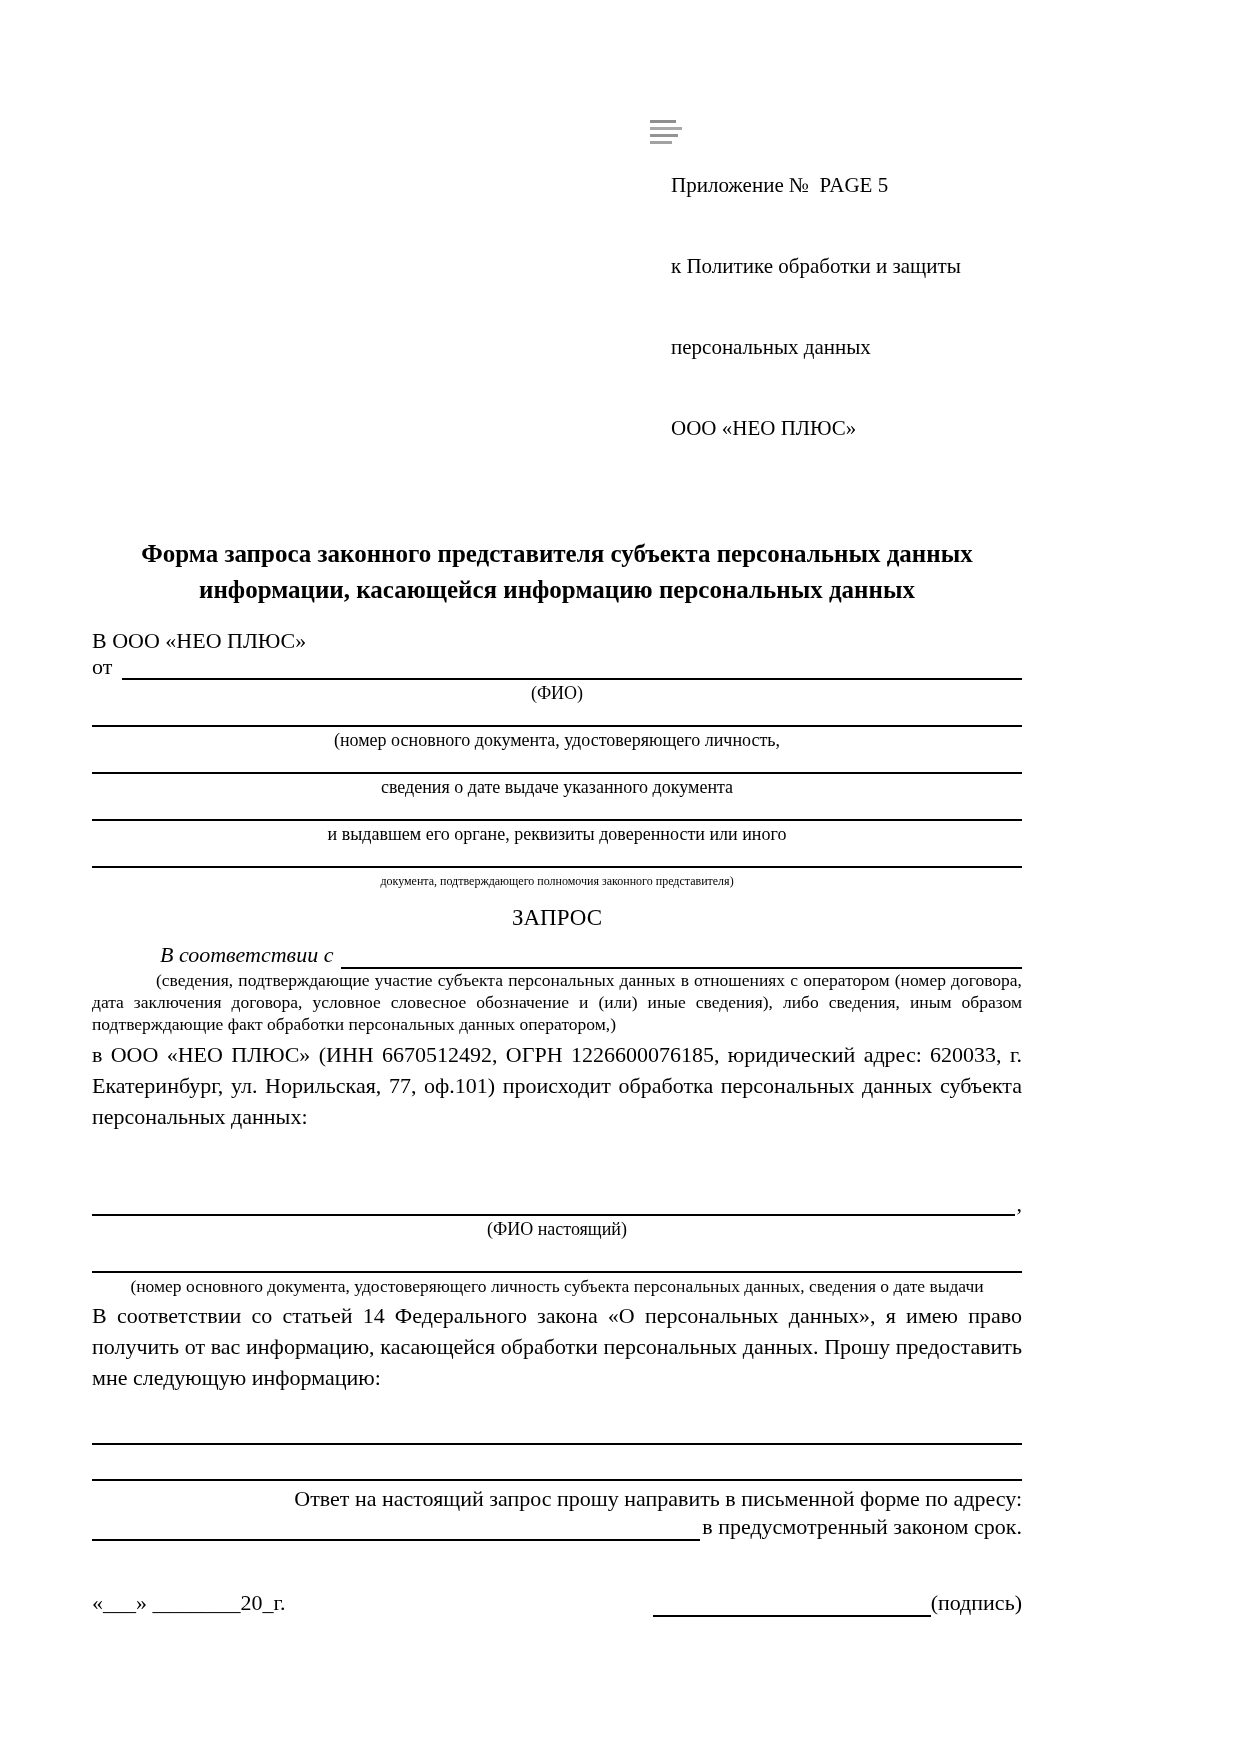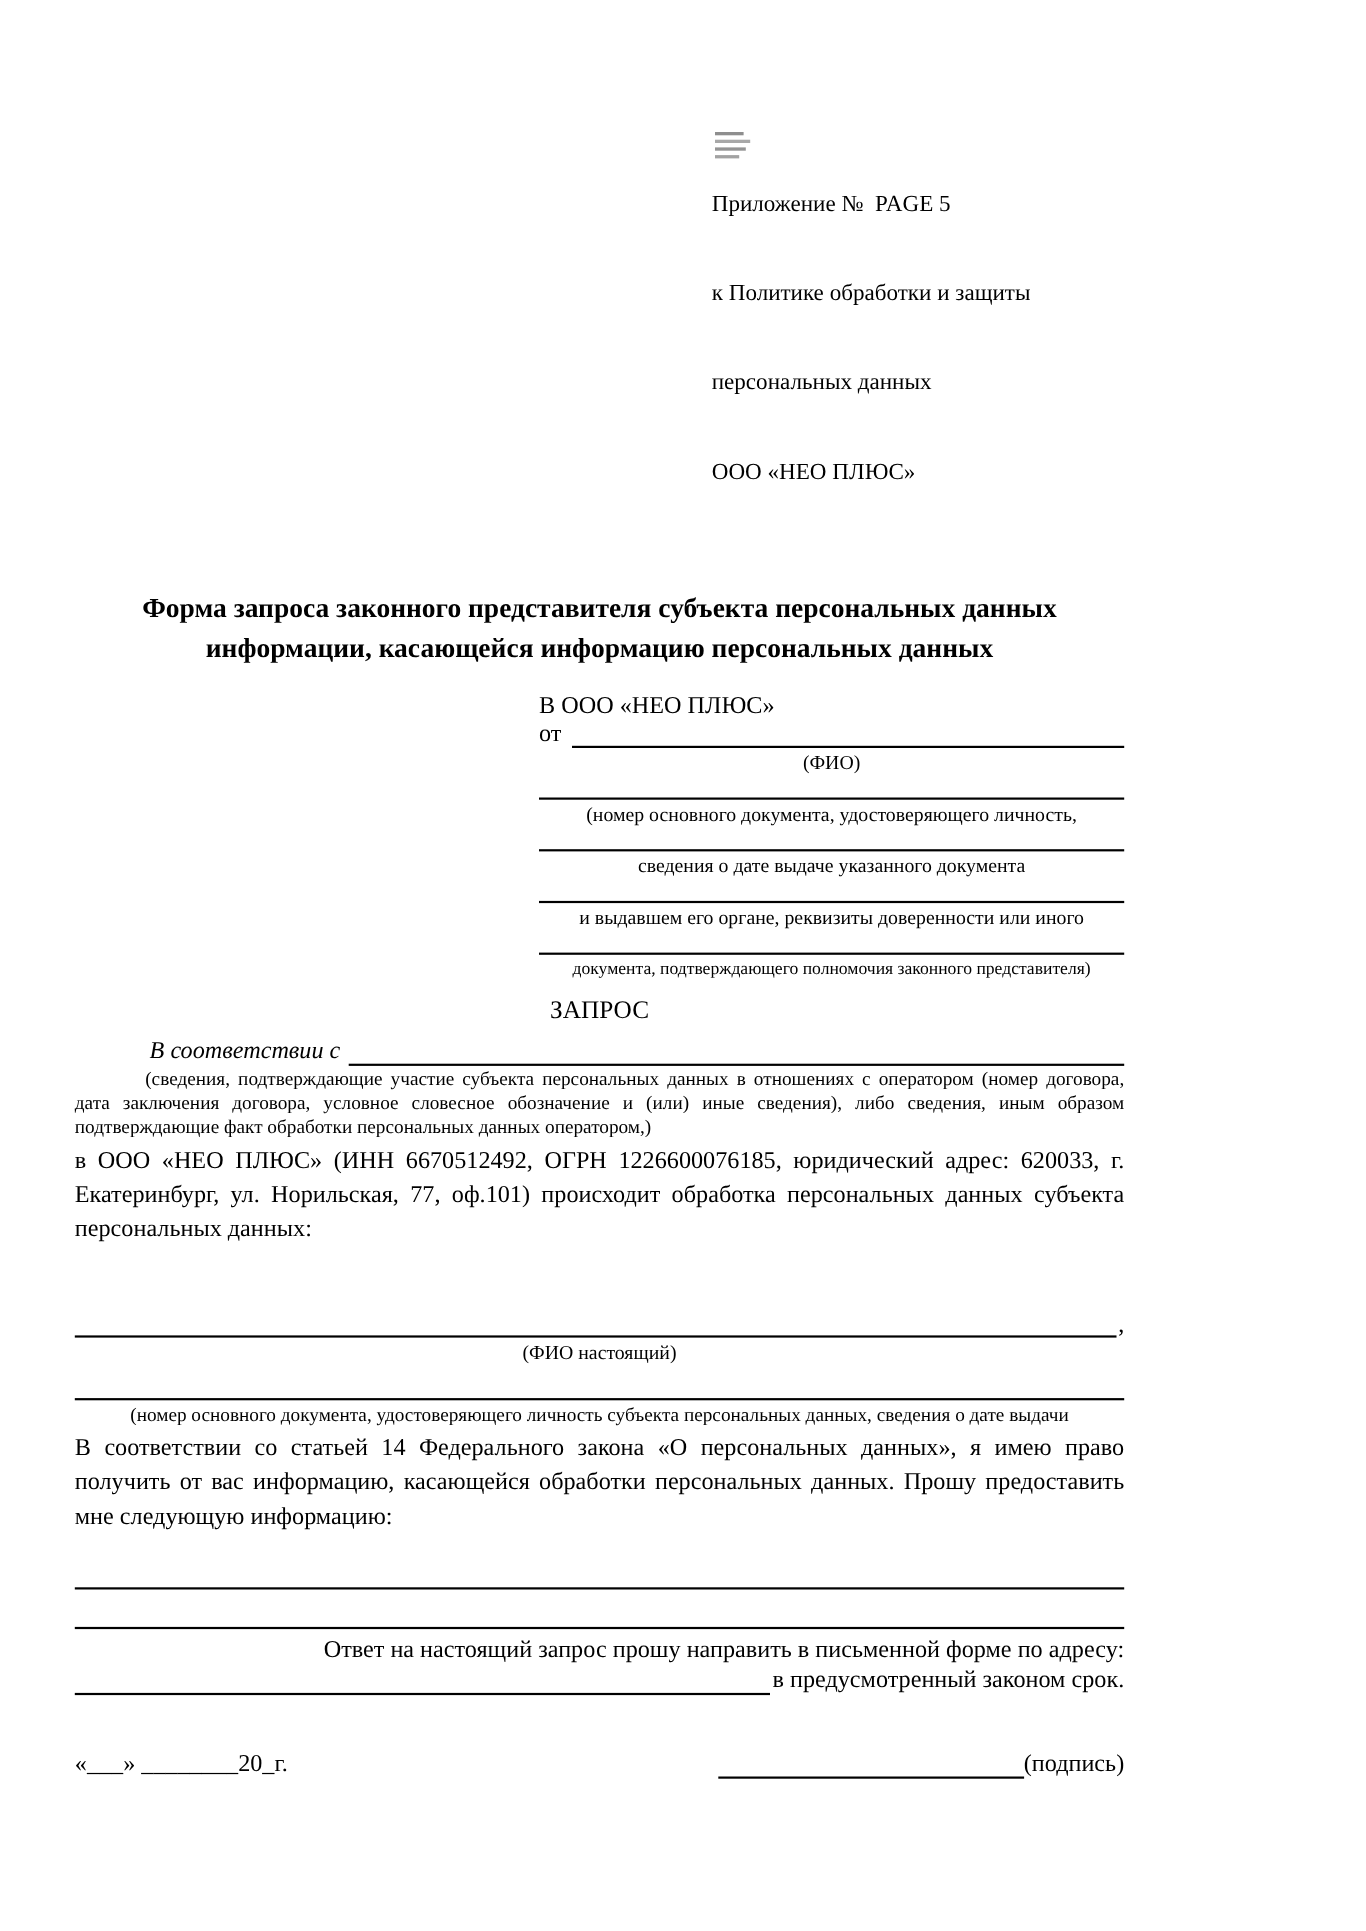--- a/index.html
+++ b/index.html
@@ -7,21 +7,21 @@
   body {
     width:1242px; height:1755px;
     font-family:"Liberation Serif", serif;
     color:#000;
     position:relative;
     overflow:hidden;
   }
   .page {
     position:relative;
     width:1242px; height:1293px;
-    padding:118px 220px 0 68px;
+    padding:118px 220px 0 92px;
   }
   
   .embed-icon {
     position:absolute; left:650px; top:120px;
     width:32px; height:24px;
     display:flex; flex-direction:column; justify-content:space-between;
   }
   .embed-icon .bar { height:3px; background:#9c9c9c; }
   .embed-icon .bar.b1 { width:26px; background:#8e8e8e; }
   .embed-icon .bar.b2 { width:32px; background:#a8a8a8; }
@@ -35,37 +35,36 @@
   }
 
   .title {
     margin-top:40px;
     text-align:center;
     font-weight:bold;
     font-size:25px; line-height:36px;
   }
 
   .addressee {
-    margin-left:422px;
     margin-top:20px;
     font-size:22px; line-height:26px;font-family:Liberation Serif, serif;
   }
   .row { display:flex; align-items:flex-end; }
   .uline { border-bottom:2px solid #000; }
   .uline.grow { flex:1 1 auto; }
   .uline.block { display:block; width:100%; height:0; }
   .from-label { padding-right:10px; }
 
   .caption {
     text-align:center;
     font-size:18px; line-height:20px;
     margin-top:3px;
   }
   .caption.nowrap { white-space:nowrap; }
-  .caption.cond  { font-size:16px; }
+  .caption.cond  { font-size:12px; }
   .caption.cond2 { font-size:17.5px; }
 
   .fillgroup { margin-top:22px; }
 
   .zapros {
     margin-top:12px;
     text-align:center;
     font-size:23px; line-height:30px;
   }
 

